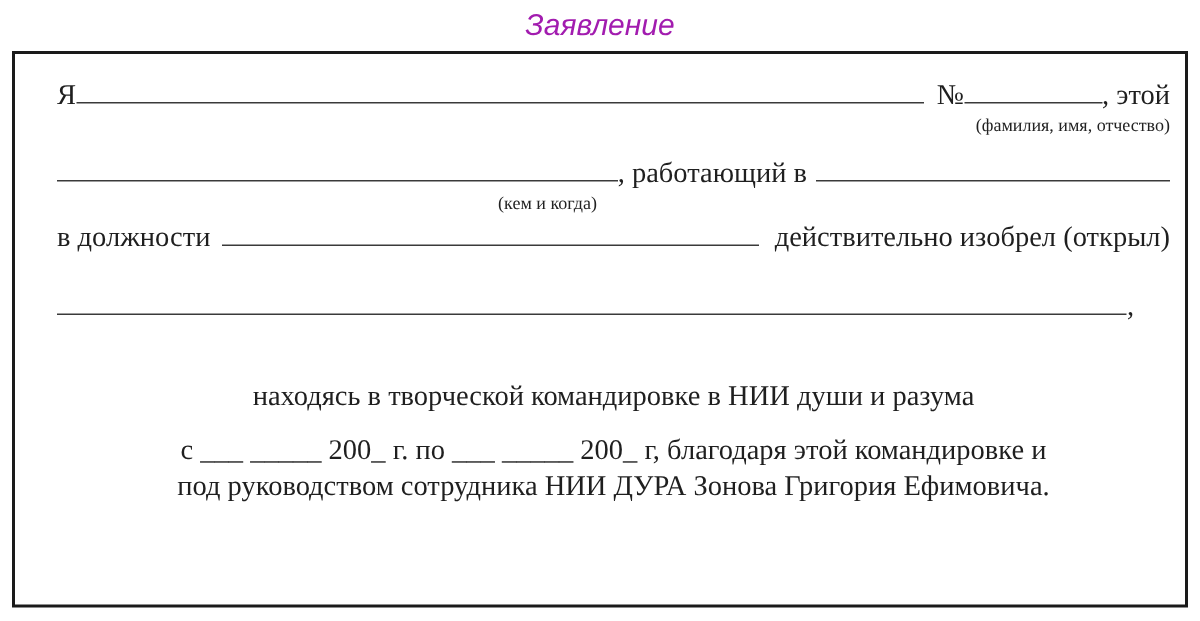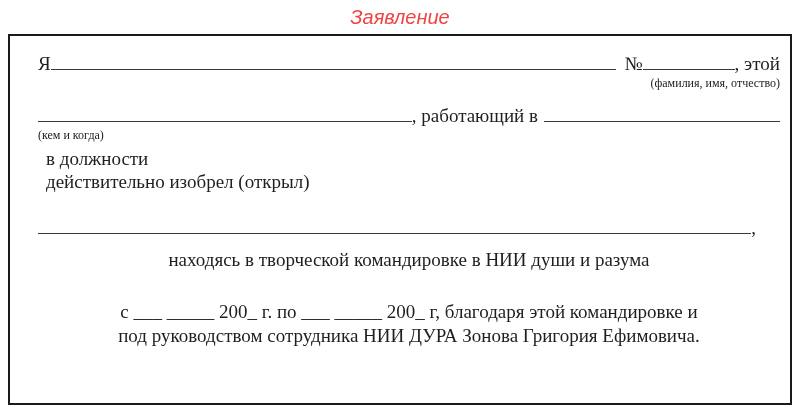--- a/index.html
+++ b/index.html
@@ -13,21 +13,21 @@
     color: #1f1f1f;
     font-family: "Liberation Serif", "DejaVu Serif", serif;
   }
   .title {
     margin-top: 5px;
     height: 26px;
     text-align: center;
     font-family: "Liberation Sans", "DejaVu Sans", sans-serif;
     font-style: italic;
     font-size: 20px;
-    color: #ef4444;
+    color: #a21caf;
     line-height: 24px;
   }
   .box {
     margin: 3px 8px 0 8px;
     width: 784px;
     height: 371px;
     border: 2px solid #1a1a1a;
     padding: 16px 10px 0 28px;
   }
   .row {
@@ -50,32 +50,32 @@
   .w236 { width: 236px; }
   .ml6  { margin-left: 6px; }
   .ml8  { margin-left: 8px; }
   .caption {
     font-size: 12px;
     line-height: 15px;
     color: #222222;
     text-align: right;
   }
   .cap1 { margin-left: 96px; }
-  .cap2 { text-align: left; padding-right: 88px; }
+  .cap2 { text-align: center; padding-right: 88px; }
   .r2 { margin-top: 13px; }
-  .r3 { margin-top: 4px; flex-direction: column; }
+  .r3 { margin-top: 4px; }
   .r3 .blank { margin-left: 8px; margin-right: 10px; margin-bottom: -3px; }
   .r4 { margin-top: 22px; margin-right: 24px; }
   .center {
     text-align: center;
     font-size: 19px;
     line-height: 24px;
   }
-  .r5  { margin-top: 8px; text-align: center; }
-  .r6a { margin-top: 28px; }
+  .r5  { margin-top: 36px; text-align: center; }
+  .r6a { margin-top: 12px; }
   .r8 {
     margin-top: 24px;
     display: flex;
     justify-content: space-between;
     align-items: flex-start;
     padding-left: 70px;
     padding-right: 58px;
     font-size: 19px;
     line-height: 24px;
   }

